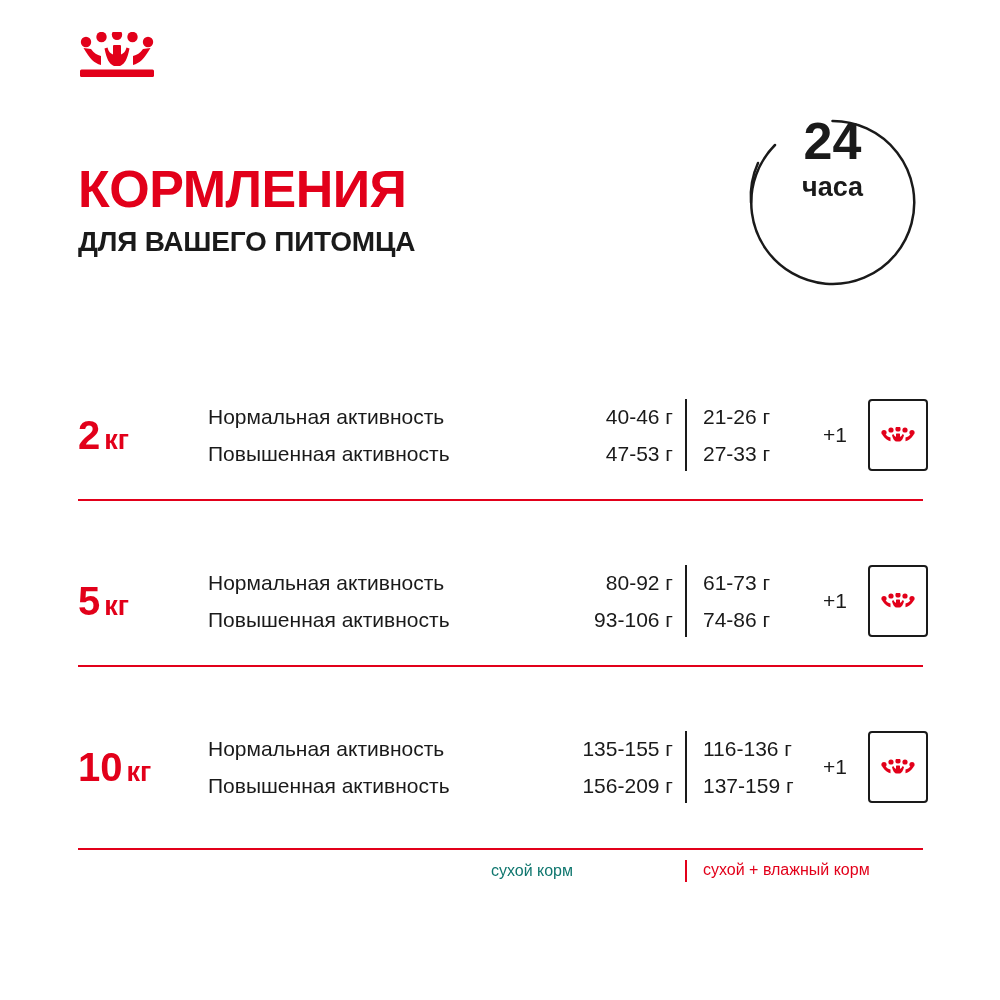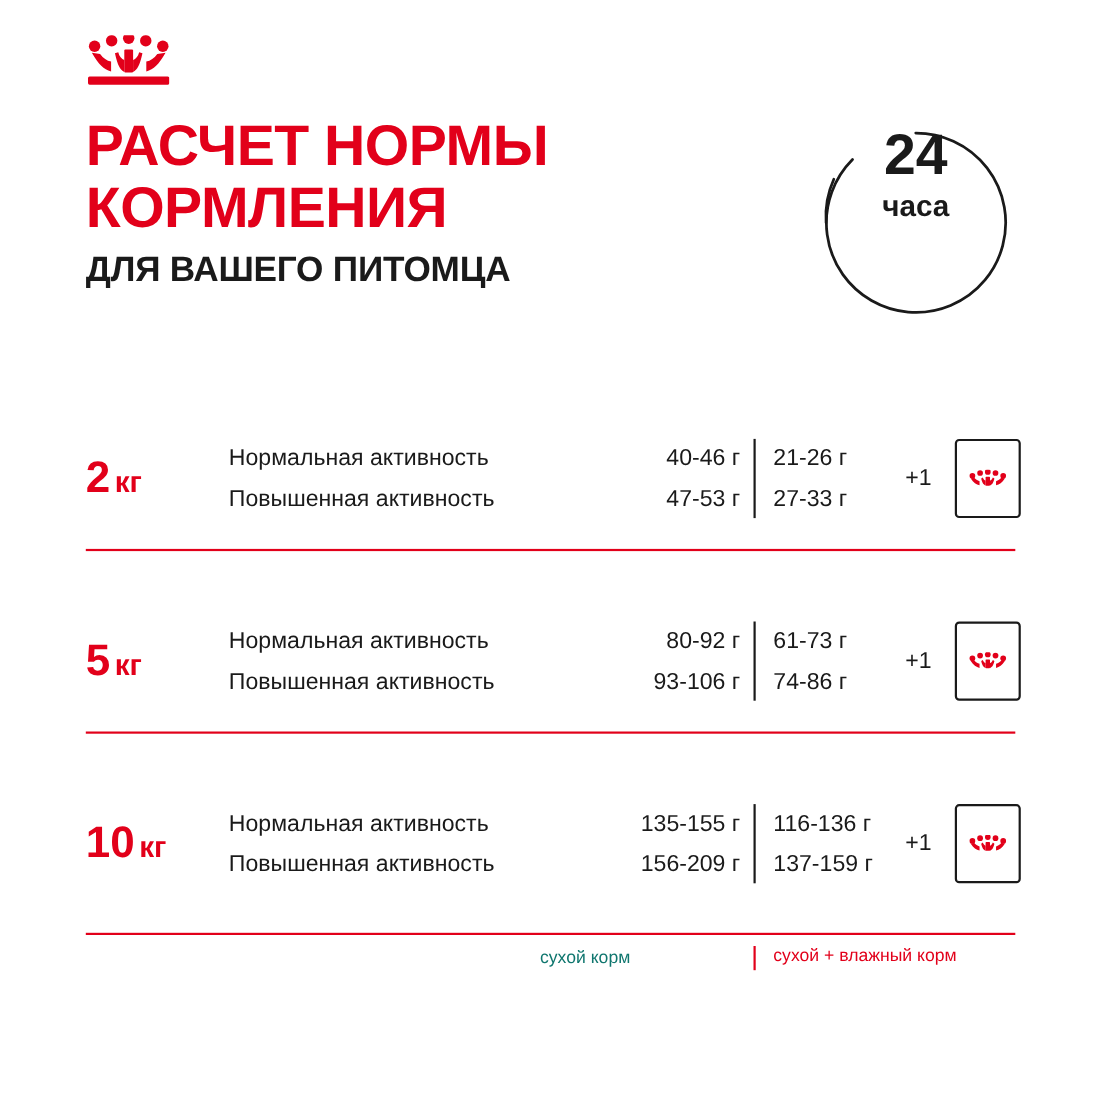--- a/index.html
+++ b/index.html
@@ -43,21 +43,21 @@
     font-size: 52px;
     line-height: 1.08;
     letter-spacing: -0.5px;
     color: #e2001a;
     text-transform: uppercase;
     margin: 0;
   }
   .title-sub {
     font-family: "Liberation Sans", sans-serif;
     font-weight: bold;
-    font-size: 32px;
+    font-size: 28px;
     line-height: 1.1;
     letter-spacing: -0.2px;
     color: #1a1a1a;
     text-transform: uppercase;
     margin: 10px 0 0 0;
   }
 
   
   .badge-24 {
     position: absolute;
@@ -272,21 +272,21 @@
         <path d="M49.5 16.5 C47 28, 45 31, 41 33.5 L41 22.5 C43.5 21.5, 45.5 19.5, 46.5 15.5 Z"></path>
         <path d="M70.5 16 C64 27, 60 31, 53 33 L53 24 C57 23, 60 21, 63 17 Z"></path>
         <rect x="33" y="13" width="8" height="21" rx="1"></rect>
         <rect x="0" y="37.5" width="74" height="7.5" rx="1.5"></rect>
       </g>
     </svg>
   </div>
 
   <div class="title-block">
     <h1 class="title-main">
-      <span>РАСЧЕТ НОРМЫ</span><br>
+      <br>
       <span>КОРМЛЕНИЯ</span>
     </h1>
     <h2 class="title-sub">ДЛЯ ВАШЕГО ПИТОМЦА</h2>
   </div>
 
   <div class="badge-24">
     <svg width="175" height="175" viewBox="0 0 175 175" xmlns="http://www.w3.org/2000/svg">
       <path d="M87.5 6 A81.5 81.5 0 1 1 30 30" fill="none" stroke="#1a1a1a" stroke-width="2.5" stroke-linecap="round"></path>
       <path d="M30 30 A81.5 81.5 0 0 1 50 15" fill="none" stroke="#1a1a1a" stroke-width="2.5" stroke-linecap="round" opacity="0"></path>
       <path d="M13 48 A81.5 81.5 0 0 0 6 87.5" fill="none" stroke="#1a1a1a" stroke-width="2.5" stroke-linecap="round"></path>

